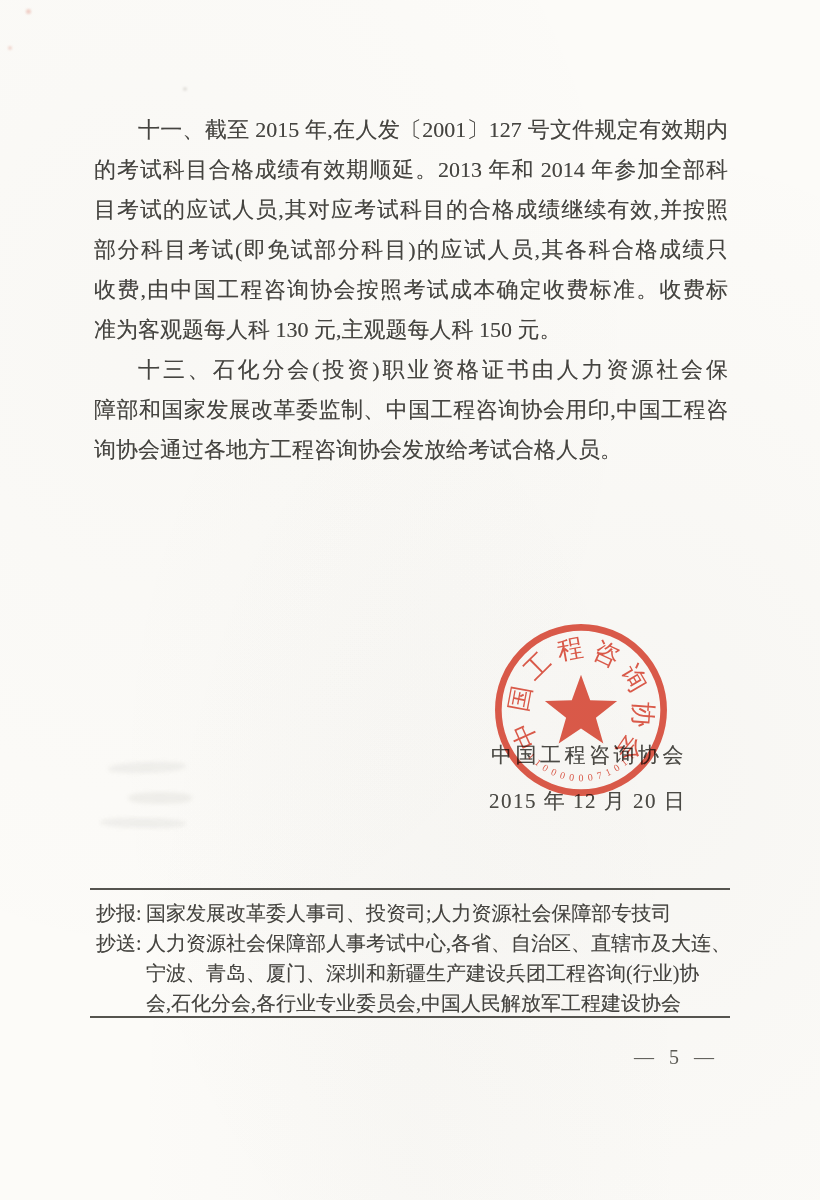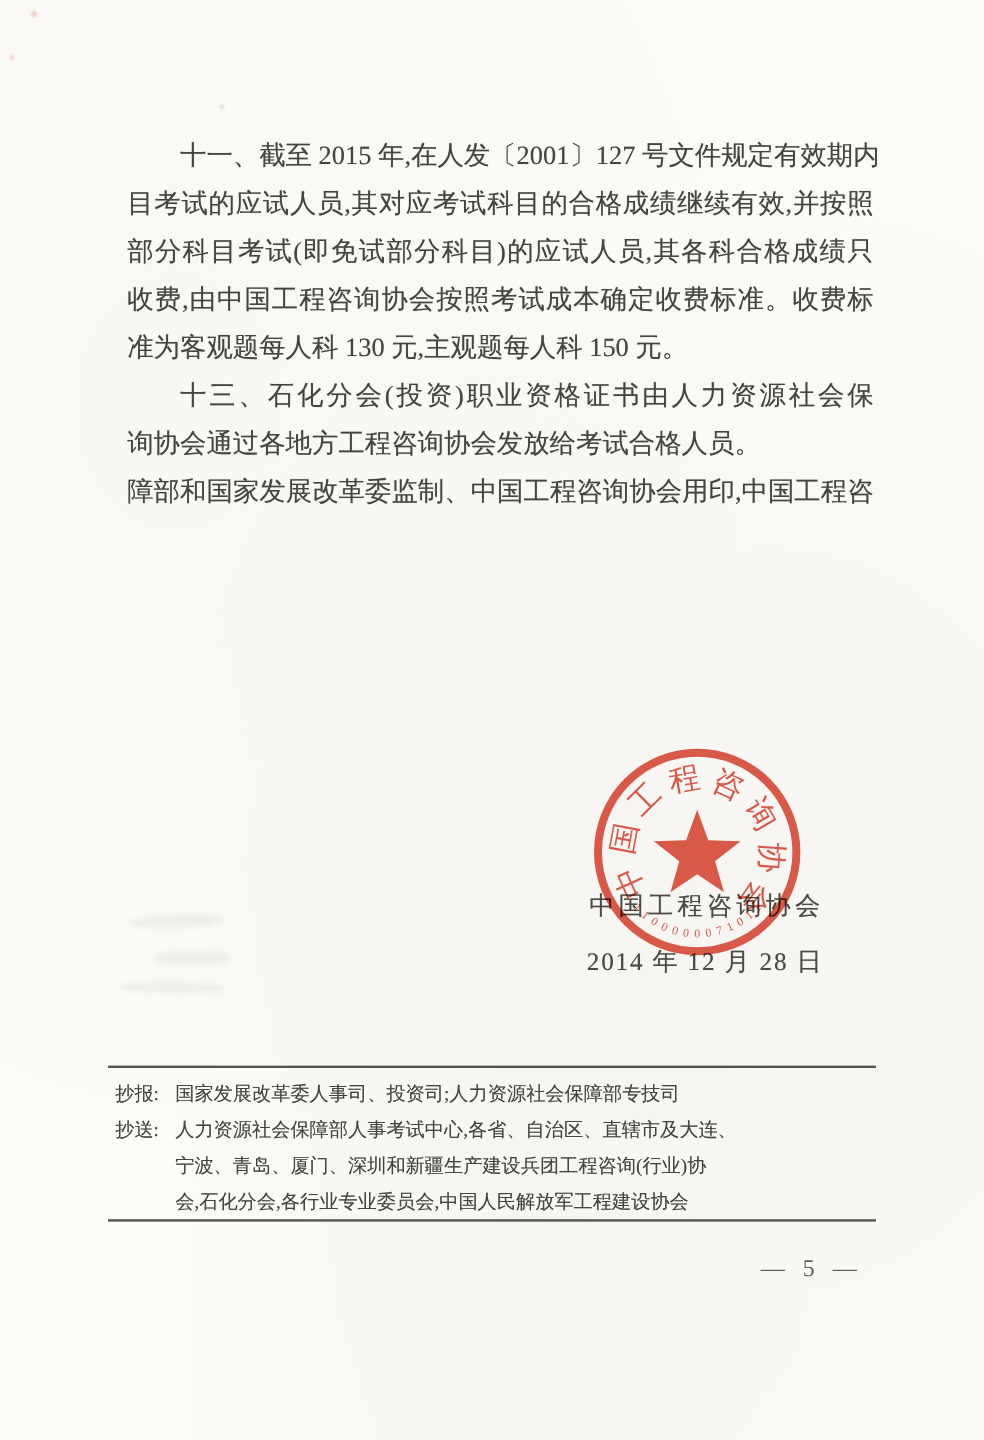--- a/index.html
+++ b/index.html
@@ -15,21 +15,21 @@
       radial-gradient(ellipse at 78% 64%, rgba(90,88,80,0.03), transparent 60%),
       radial-gradient(ellipse at 50% 95%, rgba(90,88,80,0.02), transparent 50%),
       #fcfbf8;
   }
   
   .doc-body{
     position:absolute;left:94px;top:110px;width:634px;
     font-size:22px;line-height:40px;color:#454440;
     text-shadow:0 0 0.6px rgba(70,68,62,.45);
   }
-  .line{height:40px;text-align:justify;text-align-last:justify;white-space:nowrap;margin-left:12px;}
+  .line{height:40px;text-align:justify;text-align-last:justify;white-space:nowrap;}
   .line.last{text-align-last:left;}
   .line.indent{text-indent:44px;}
   
   .signature{
     position:absolute;left:491px;top:741px;
     font-size:21px;letter-spacing:3.5px;color:#4a4944;
     text-shadow:0 0 0.6px rgba(70,68,62,.45);
   }
   .doc-date{
     position:absolute;left:489px;top:787px;
@@ -40,21 +40,21 @@
   .seal{
     position:absolute;left:476px;top:615px;width:210px;height:190px;
     mix-blend-mode:multiply;opacity:.9;filter:blur(.3px);
   }
   
   .footer-rule{position:absolute;left:90px;width:640px;height:2px;background:#55544f;}
   .footer-rule.top{top:888px;}
   .footer-rule.bottom{top:1016px;}
   .footer{
     position:absolute;left:96px;top:898px;width:634px;
-    font-size:16px;line-height:30px;color:#454440;
+    font-size:20px;line-height:30px;color:#454440;
     text-shadow:0 0 0.5px rgba(70,68,62,.4);
   }
   .footer-row{display:flex;align-items:flex-start;}
   .footer-label{flex:0 0 50px;white-space:nowrap;}
   .footer-content{flex:1;padding-left:0px;}
   .footer-content .fline{white-space:nowrap;}
   
   .page-number{
     position:absolute;left:634px;top:1046px;
     font-size:20px;letter-spacing:5px;color:#5b5a54;white-space:nowrap;
@@ -69,33 +69,34 @@
   .s2{left:8px;top:46px;width:4px;height:4px;background:rgba(215,105,85,.25);}
   .s3{left:183px;top:87px;width:4px;height:4px;background:rgba(150,148,140,.25);}
 </style>
 </head>
 <body>
 
 <div class="page">
 
   <div class="doc-body">
     <div class="line indent">十一、截至 2015 年,在人发〔2001〕127 号文件规定有效期内</div>
+    <div class="line">的考试科目合格成绩有效期顺延。2013 年和 2014 年参加全部科</div>
     <div class="line">目考试的应试人员,其对应考试科目的合格成绩继续有效,并按照</div>
     <div class="line">部分科目考试(即免试部分科目)的应试人员,其各科合格成绩只</div>
 
     <div class="line">收费,由中国工程咨询协会按照考试成本确定收费标准。收费标</div>
     <div class="line last">准为客观题每人科 130 元,主观题每人科 150 元。</div>
 
     <div class="line indent">十三、石化分会(投资)职业资格证书由人力资源社会保</div>
+    <div class="line">障部和国家发展改革委监制、中国工程咨询协会用印,中国工程咨</div>
     <div class="line last">询协会通过各地方工程咨询协会发放给考试合格人员。</div>
-    <div class="line">障部和国家发展改革委监制、中国工程咨询协会用印,中国工程咨</div>
   </div>
 
   <div class="signature">中国工程咨询协会</div>
-  <div class="doc-date">2014 年 12 月 28 日</div>
+  <div class="doc-date">2015 年 12 月 20 日</div>
 
   <svg class="seal" viewBox="-100 -100 200 200" aria-hidden="true">
     <defs>
       <path id="sealArcTop" d="M -42.9,36 A 56,56 0 1 1 42.9,36" fill="none"></path>
       <path id="sealArcBottom" d="M -59.1,46.2 A 75,75 0 0 0 59.1,46.2" fill="none"></path>
     </defs>
     <circle cx="0" cy="0" r="87" fill="none" stroke-width="7" stroke="#dd4a38"></circle>
     <polygon points="0,-37 9.7,-10.35 38.04,-9.36 15.69,8.1 23.51,35.36 0,19.5 -23.51,35.36 -15.69,8.1 -38.04,-9.36 -9.7,-10.35" fill="#dd4a38"></polygon>
     <text font-size="27" font-family="Liberation Serif, serif" fill="#dd4a38">
       <textPath href="#sealArcTop" startOffset="2" textLength="264" lengthAdjust="spacing">中国工程咨询协会</textPath>

